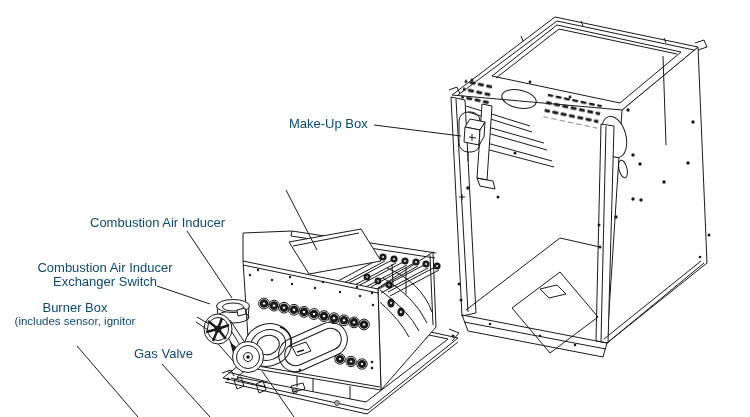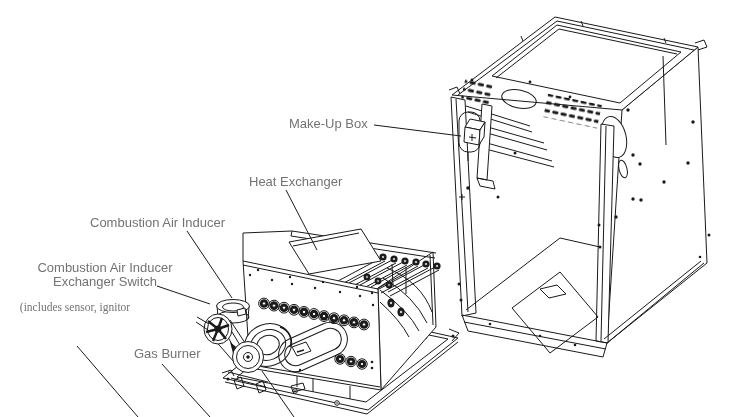--- a/index.html
+++ b/index.html
@@ -1,21 +1,21 @@
 <!DOCTYPE html>
 <html><head>
 <meta charset="utf-8">
 <style>
   html,body{margin:0;padding:0;background:#fff;}
   #stage{position:relative;width:750px;height:417px;background:#fff;overflow:hidden;
          font-family:"Liberation Sans", sans-serif;color:#1a1a1a;}
   #art{position:absolute;left:0;top:0;}
-  .lbl{position:absolute;font-size:13px;line-height:14px;color:#737373;white-space:nowrap;}
+  .lbl{position:absolute;font-size:13px;line-height:14px;color:#0c4a6e;white-space:nowrap;}
   .lbl.center{text-align:center;white-space:normal;}
-  .sub{font-size:11.5px;line-height:13px;font-family:Liberation Serif, serif;}
+  .sub{font-size:11.5px;line-height:13px;}
   .w{fill:#ffffff;stroke:#1a1a1a;stroke-width:1;}
   .n{fill:none;stroke:#1a1a1a;stroke-width:1;}
   .n2{fill:none;stroke:#1a1a1a;stroke-width:1.4;}
   .d{fill:#1a1a1a;stroke:none;}
 </style>
 </head>
 <body>
 
 <div id="stage">
 
@@ -324,28 +324,28 @@
     <path d="M286,190 L317,250"></path>
     <path d="M187,231 L232,298"></path>
     <path d="M157,286 L210,304"></path>
     <path d="M77,346 L138,417"></path>
     <path d="M162,364 L210,417"></path>
   </g>
 </svg>
 
 <div class="lbl" style="left:289px;top:117px;">Make-Up Box</div>
 
-<div class="lbl" style="left:249px;top:175px;">Heat Exchanger</div>
 
 <div class="lbl" style="left:90px;top:216px;">Combustion Air Inducer</div>
 
 <div class="lbl center" style="left:25px;top:261px;width:160px;">
   <div>Combustion Air Inducer</div>
   <div>Exchanger Switch</div>
 </div>
 
 <div class="lbl center" style="left:0px;top:301px;width:150px;">
+  <div>Burner Box</div>
   <div class="sub">(includes sensor, ignitor</div>
 </div>
 
-<div class="lbl" style="left:134px;top:347px;">Gas Burner</div>
+<div class="lbl" style="left:134px;top:347px;">Gas Valve</div>
 
 </div>
 
 </body></html>

